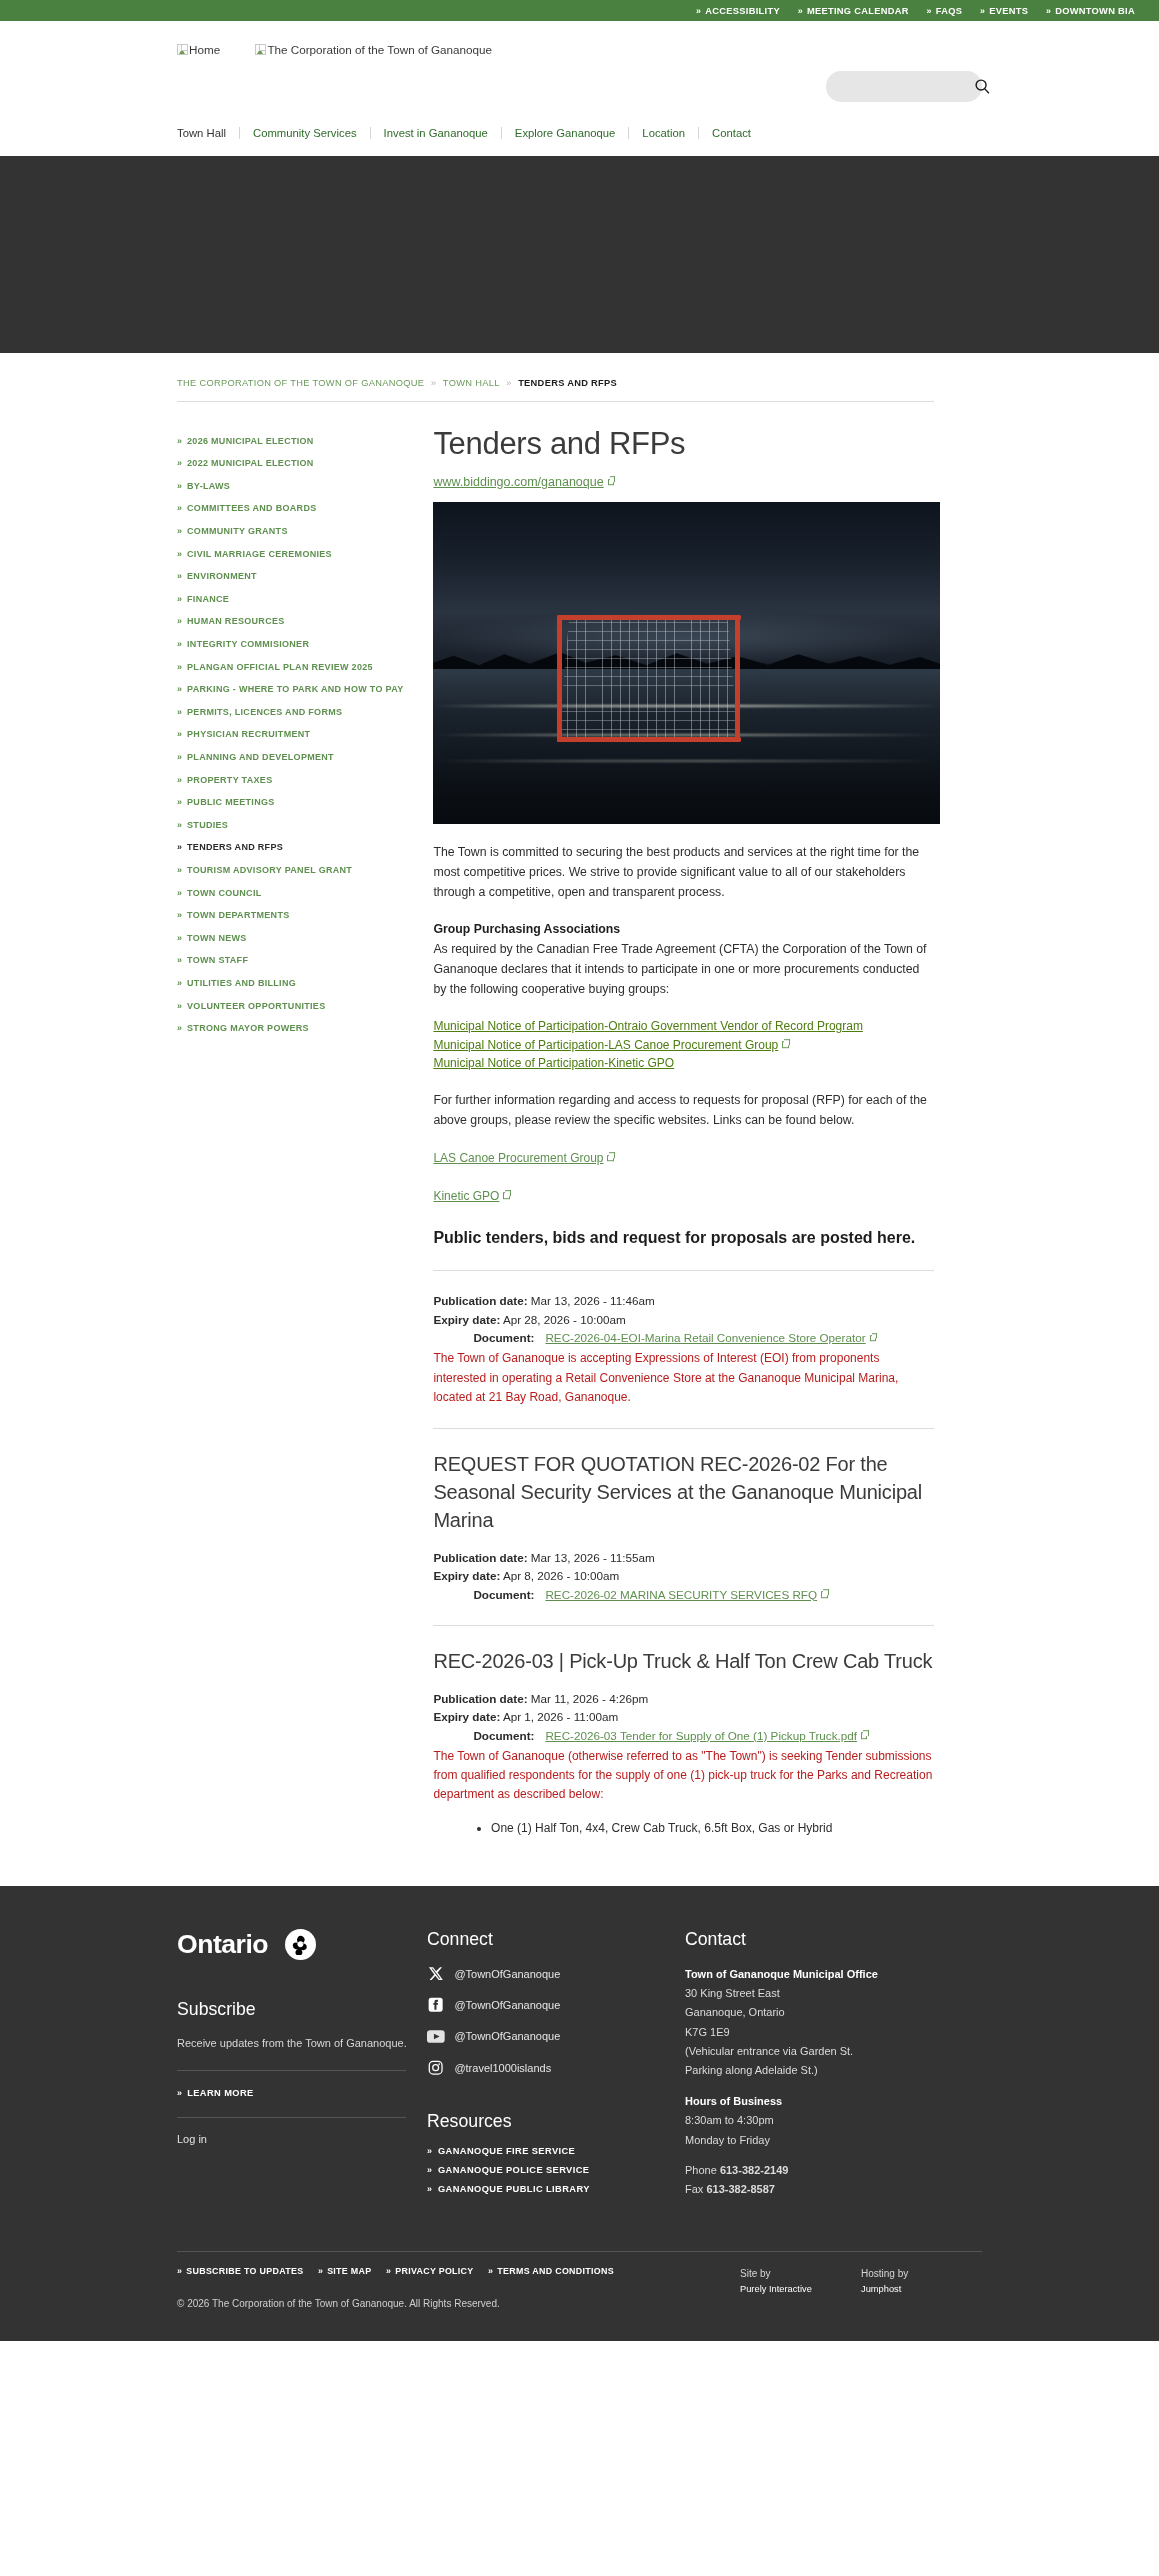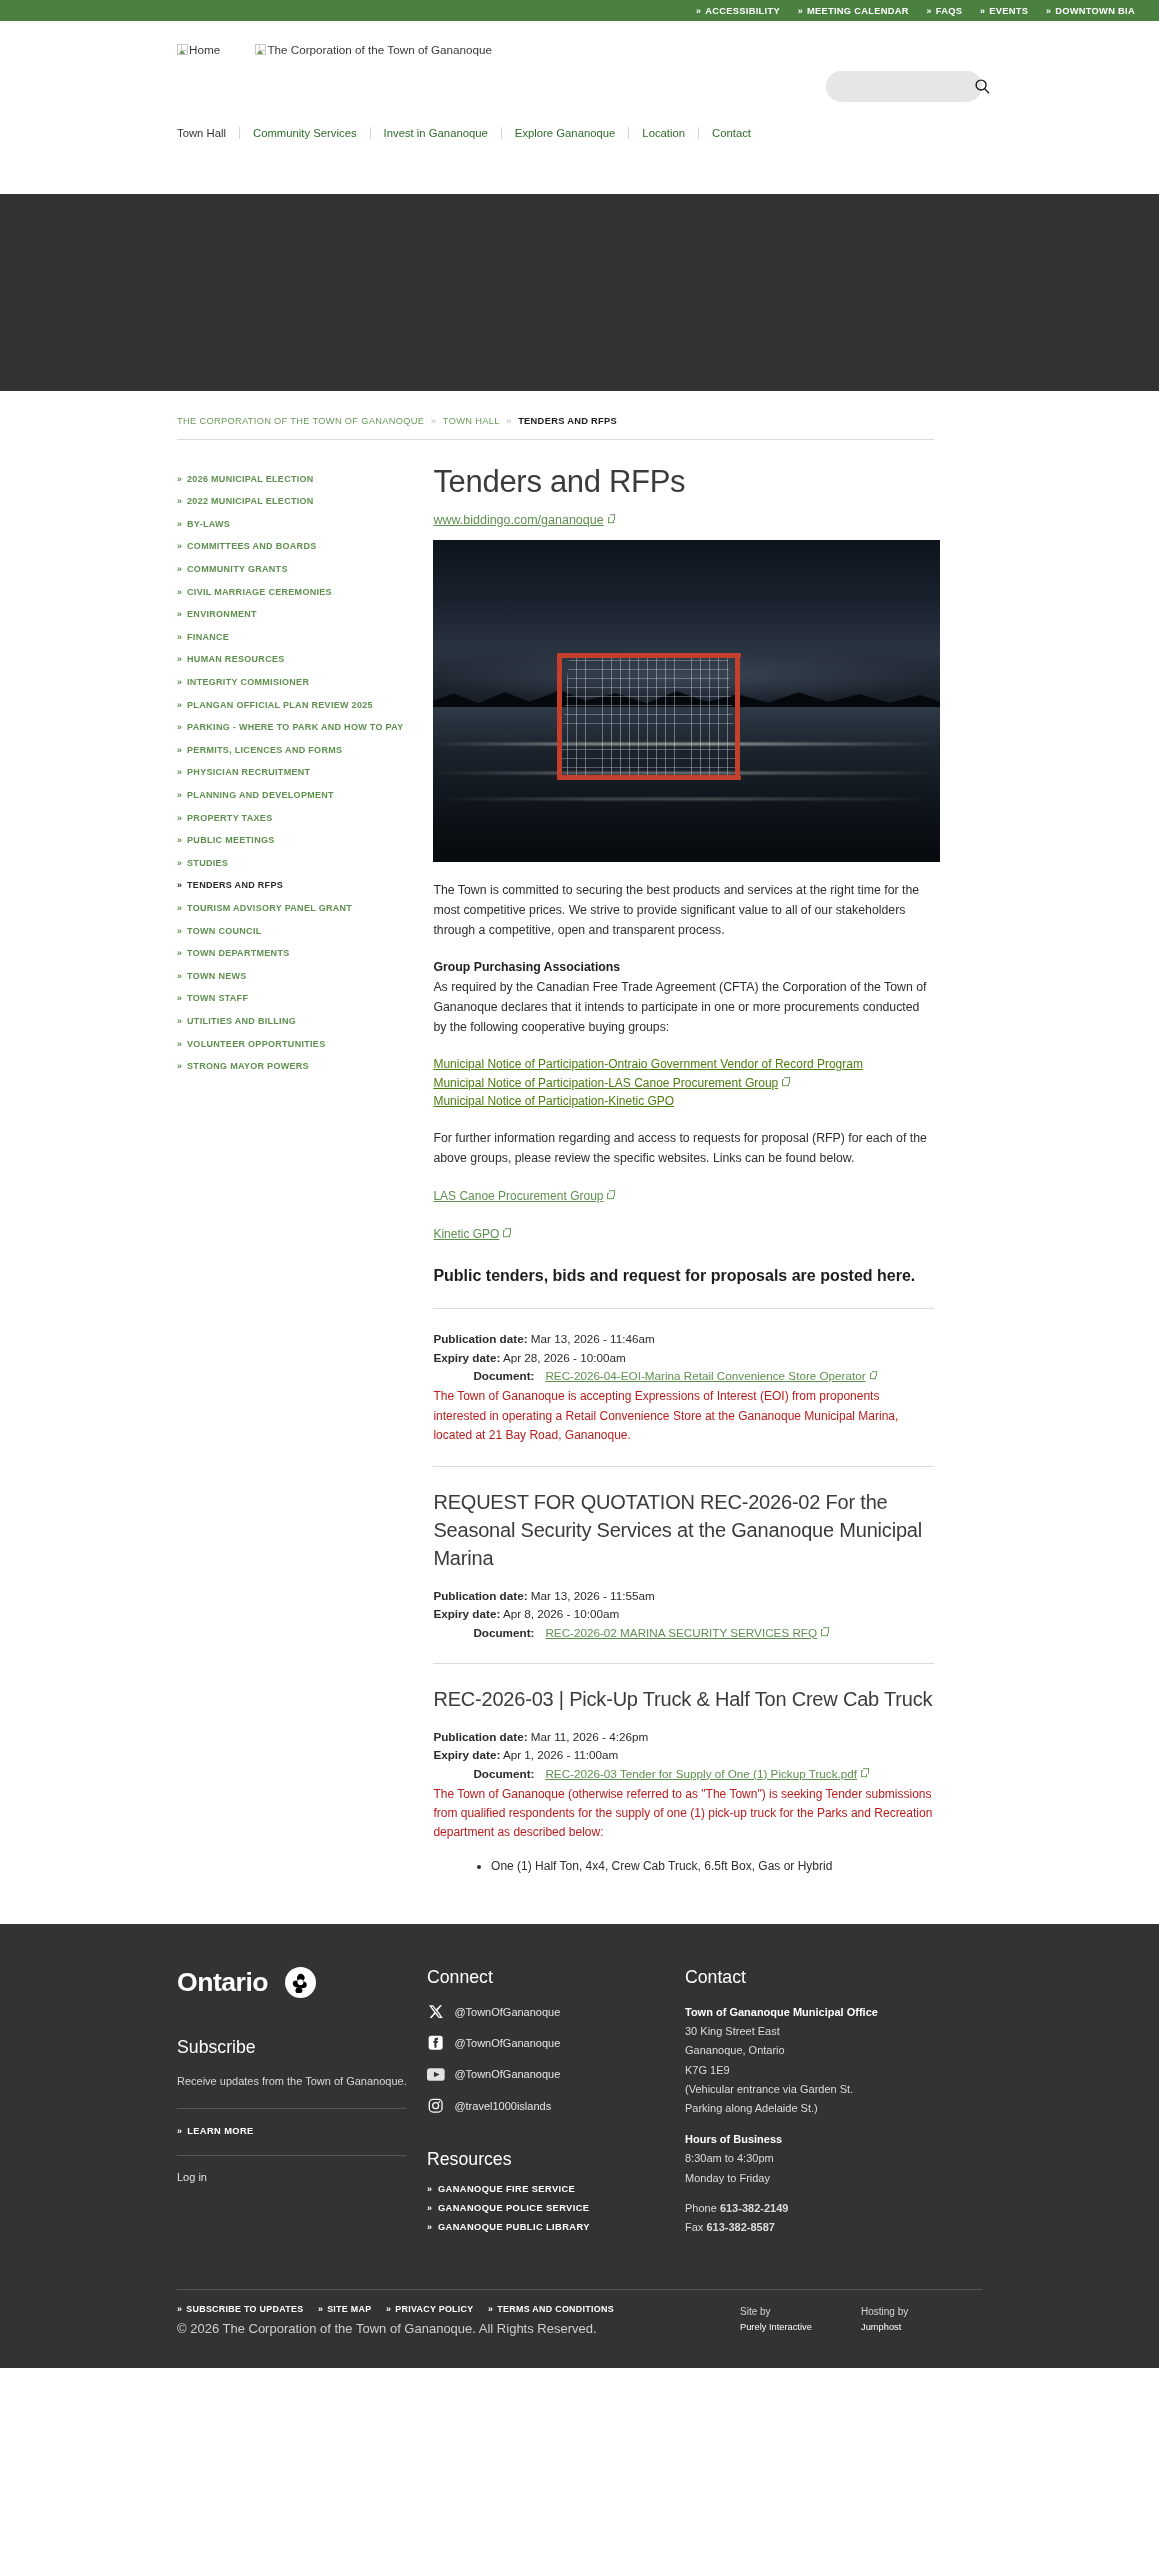--- a/index.html
+++ b/index.html
@@ -31,21 +31,21 @@
     align-items: center;
     white-space: nowrap;
   }
   .chev { font-size: 8.9px; margin-right: 4px; font-weight: 700; }
 
   
   .header {
     background: #ffffff;
     padding: 11.3px 0 0 0;
     position: relative;
-    height: 173px;
+    height: 135px;
   }
   .container {
     width: 805px;
     margin: 0 auto;
     position: relative;
   }
   .logo-row {
     display: flex;
     align-items: center;
     gap: 35px;
@@ -403,21 +403,21 @@
   }
   .fb-left { flex: 1; }
   .fb-links { display: flex; align-items: center; flex-wrap: wrap; }
   .fb-link {
     display: inline-flex; align-items: center;
     color: #ffffff; text-decoration: none;
     font-size: 8.9px; font-weight: 700; letter-spacing: 0.3px;
     margin-right: 14.5px;
   }
   .fb-link .chev { margin-right: 4px; }
-  .copyright { font-size: 13px; color: #cfcfcf; margin-top: 7px; }
+  .copyright { font-size: 10px; color: #cfcfcf; margin-top: 22px; }
   .fb-credit { width: 121px; }
   .fb-credit-label { font-size: 10px; color: #d6d6d6; line-height: 15.3px; }
   .fb-credit-name { font-size: 9.3px; color: #ffffff; line-height: 15.3px; text-decoration: none; display: block; }
 </style>
 </head>
 <body>
 
 <div class="topbar">
   <a class="topbar-link" href="#">
     <span class="chev">»</span>

